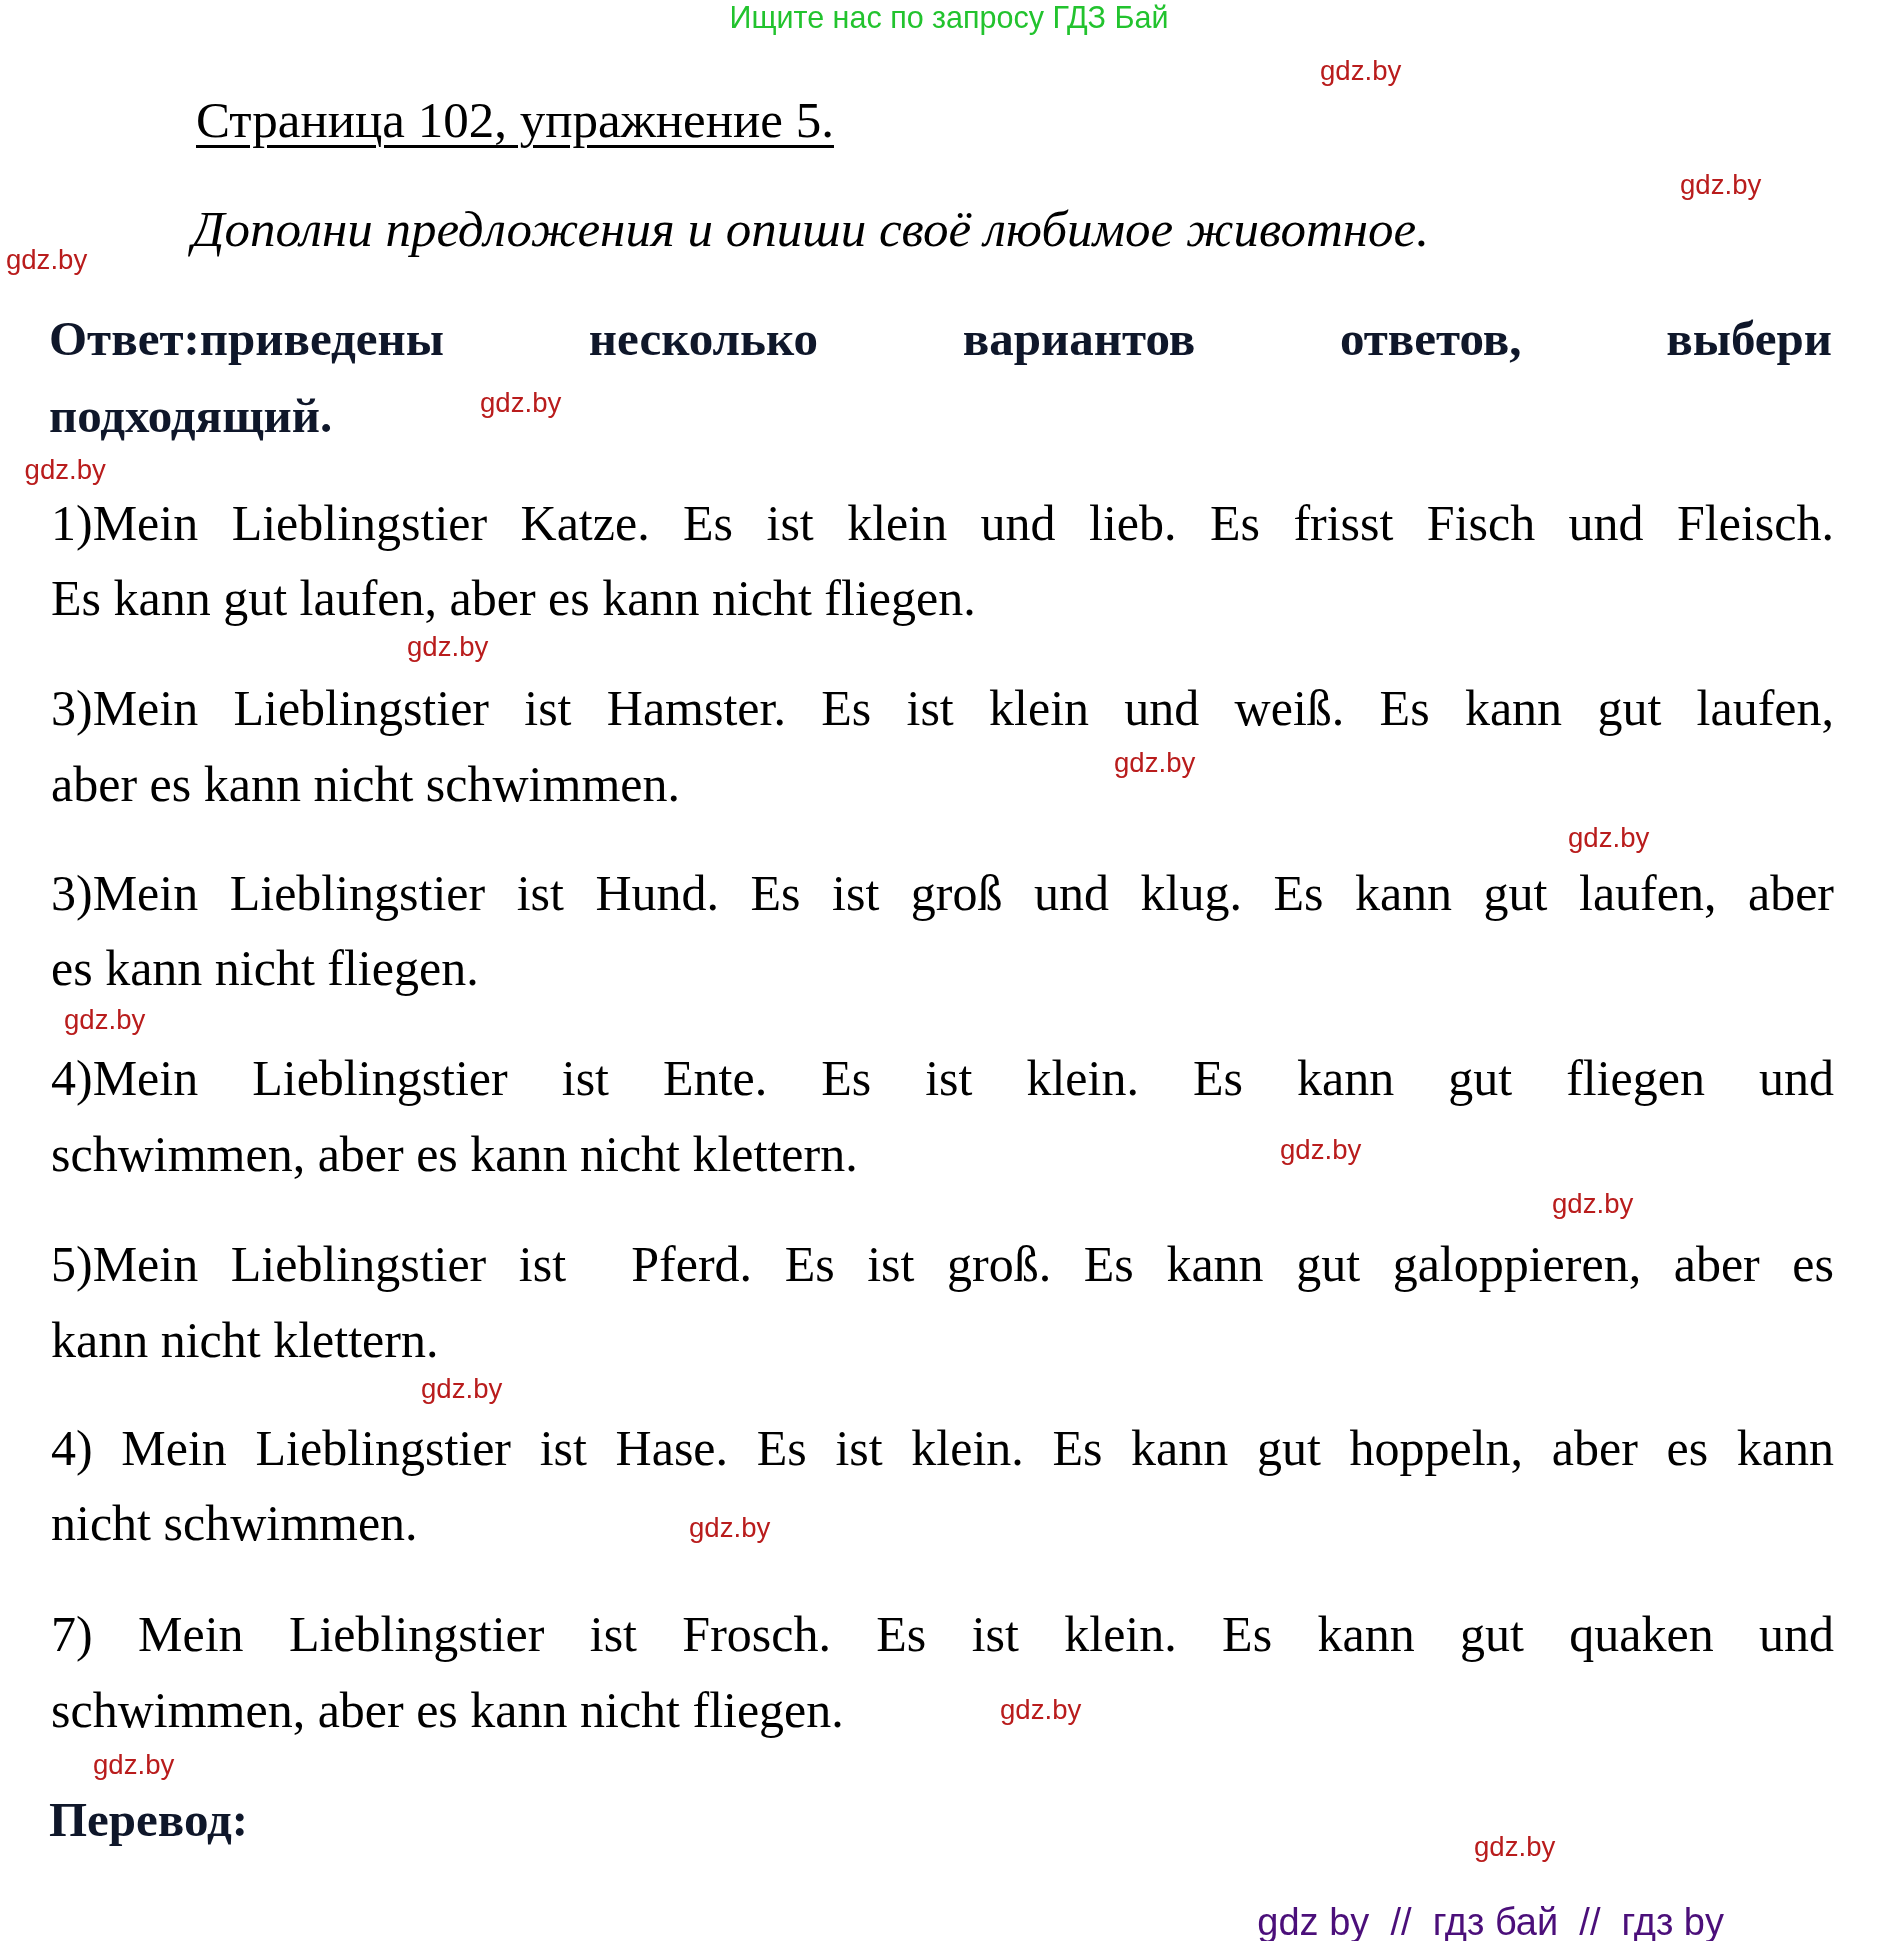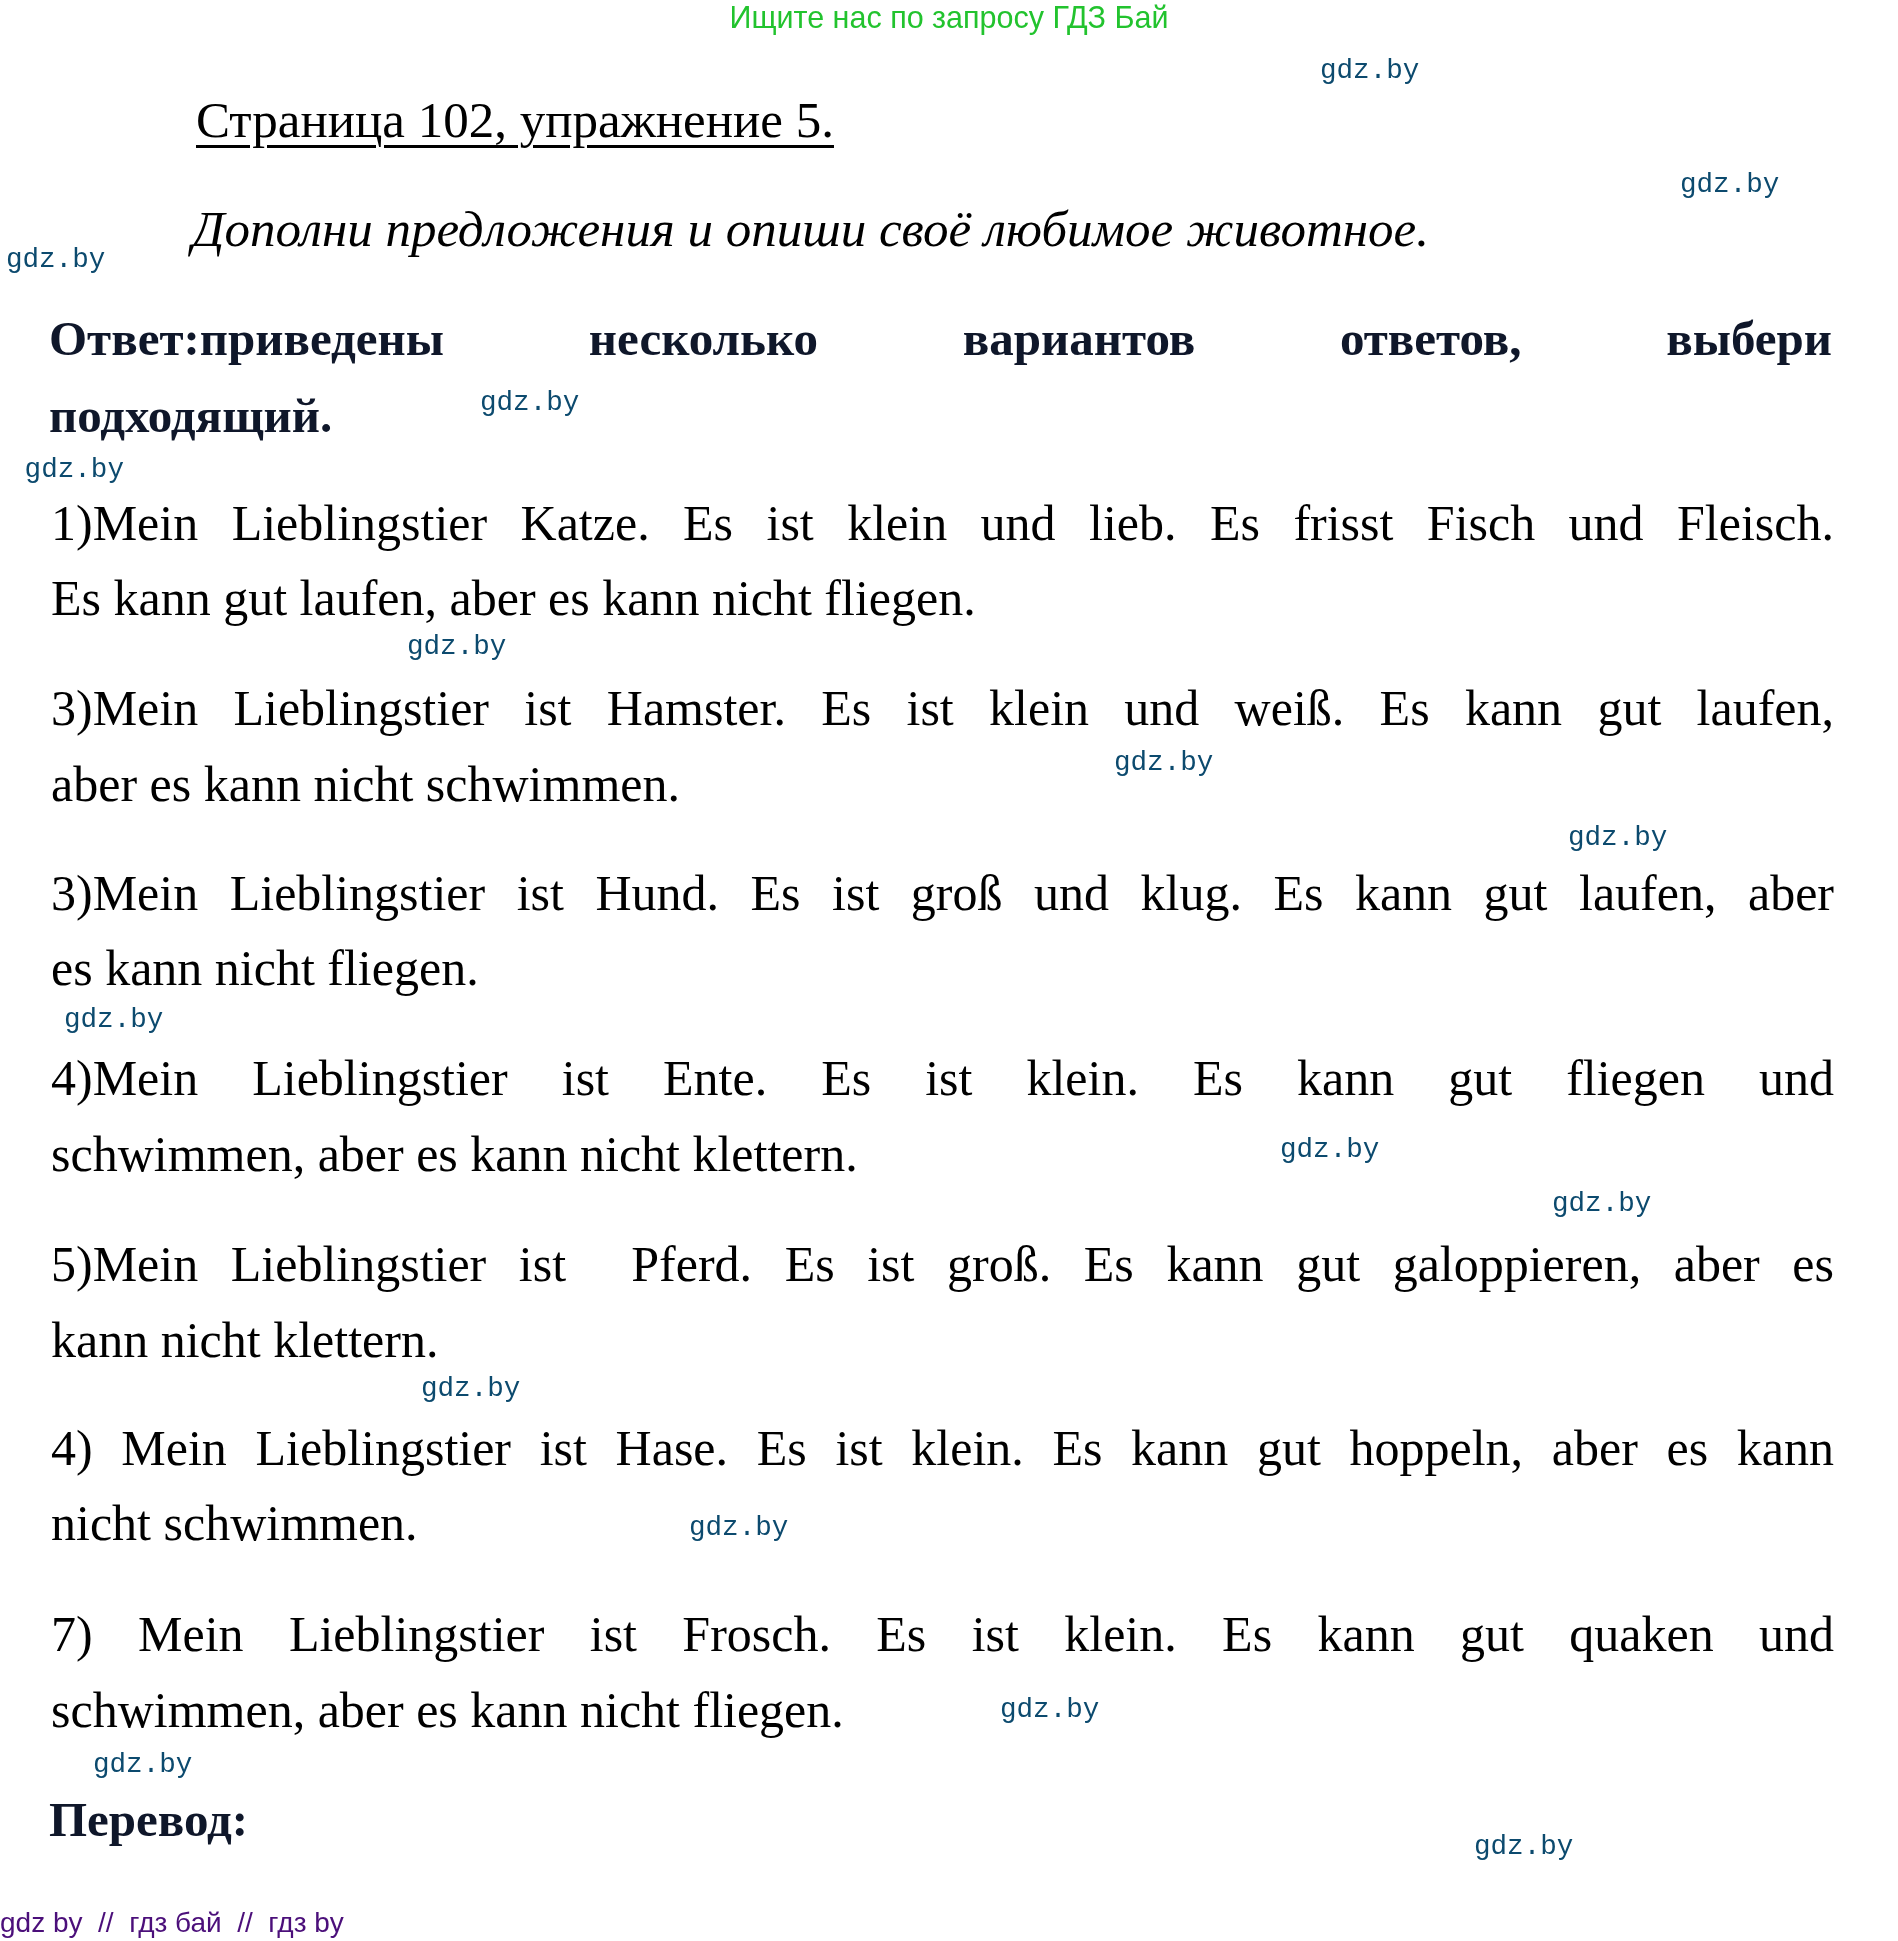--- a/index.html
+++ b/index.html
@@ -1,25 +1,25 @@
 <!DOCTYPE html>
 <html><head>
 <meta charset="utf-8">
 <style>
   html, body { margin:0; padding:0; background:#ffffff; }
   body { width:1898px; height:1942px; position:relative; overflow:hidden; }
   .abs { position:absolute; white-space:nowrap; }
   .top-banner { left:0; width:1898px; text-align:center; top:0; font-family:"Liberation Sans", sans-serif; font-size:30.5px; color:#22c32e; line-height:35px; }
-  .wm { font-family:Liberation Mono, monospace; font-size:27.6px; color:#0c4a6e; line-height:31.5px; }
+  .wm { font-family:Liberation Sans, sans-serif; font-size:27.6px; color:#b91c1c; line-height:31.5px; }
   .title { font-family:"Liberation Serif", serif; font-size:51px; color:#000; text-decoration:underline; text-decoration-thickness:3px; text-underline-offset:7.9px; line-height:59px; }
   .subtitle { font-family:"Liberation Serif", serif; font-style:italic; font-size:51px; color:#000; line-height:59px; }
   .bold-line { font-family:"Liberation Serif", serif; font-weight:bold; font-size:49px; color:#0f172a; line-height:59px; }
   .body-line { font-family:"Liberation Serif", serif; font-size:50px; color:#000; line-height:59px; left:51px; }
   .jl { width:1783px; text-align:justify; text-align-last:justify; white-space:normal; }
-  .footer { left:0; width:1724px; text-align:left; font-family:"Liberation Sans", sans-serif; font-size:28px; color:#4b0f7a; line-height:35px; white-space:pre; }
+  .footer { left:0; width:1724px; text-align:right; font-family:"Liberation Sans", sans-serif; font-size:38px; color:#4b0f7a; line-height:35px; white-space:pre; }
 </style>
 </head>
 <body>
 
 <div class="abs top-banner">Ищите нас по запросу ГДЗ Бай</div>
 
 <div class="abs wm" style="left:1320px;top:55px;">gdz.by</div>
 
 <div class="abs title" style="left:196px;top:91px;">Страница 102, упражнение 5.</div>
 

